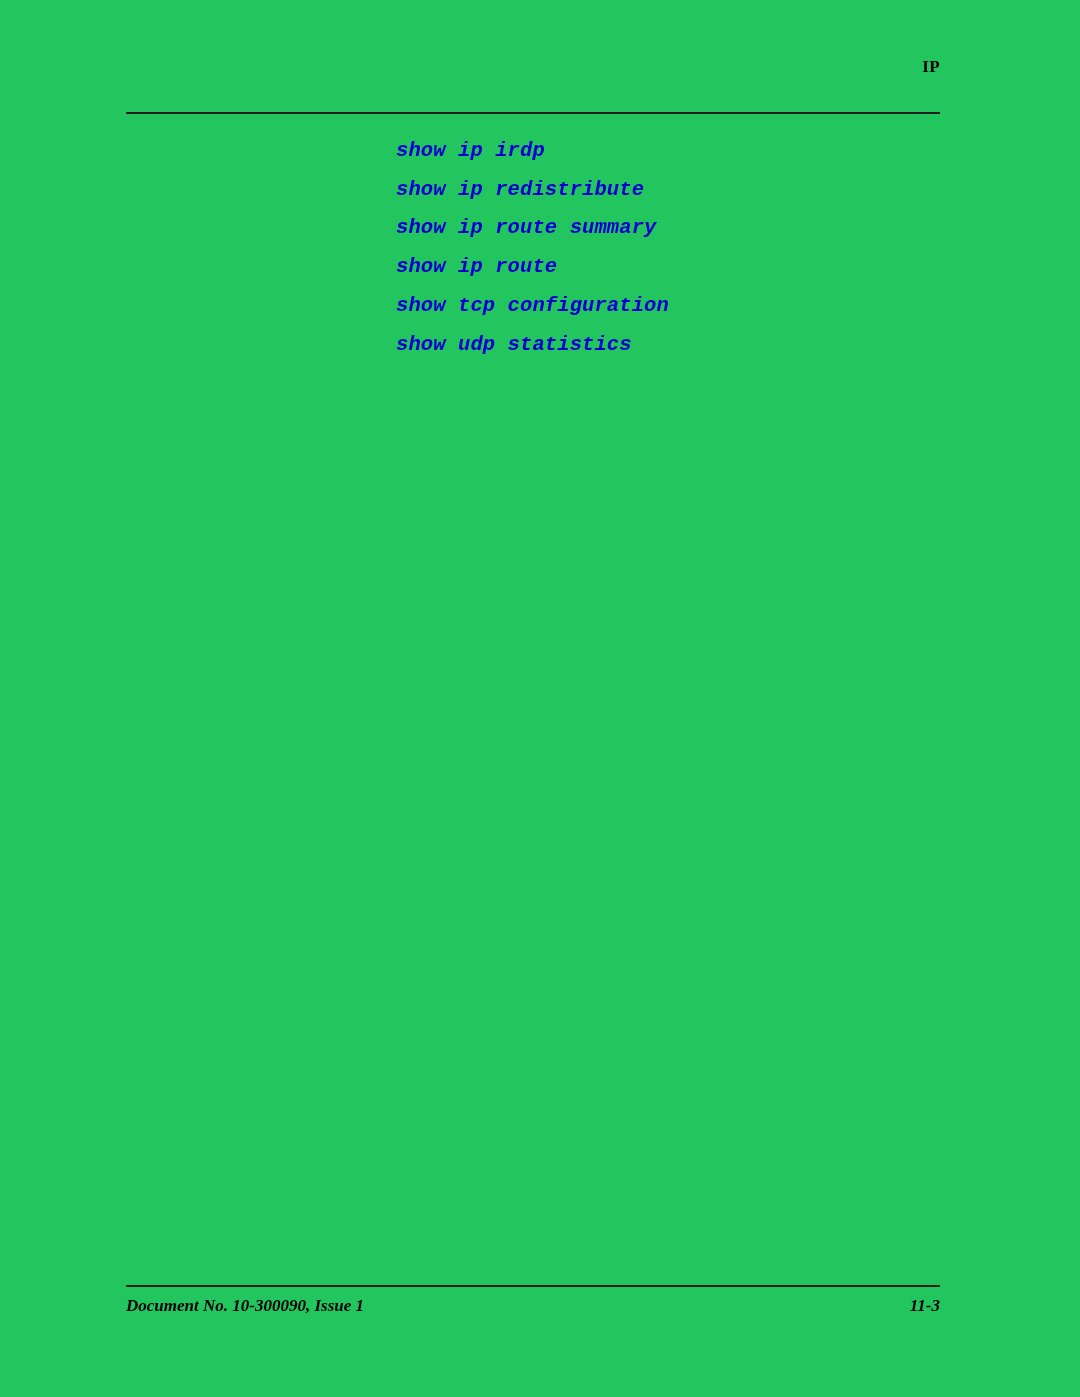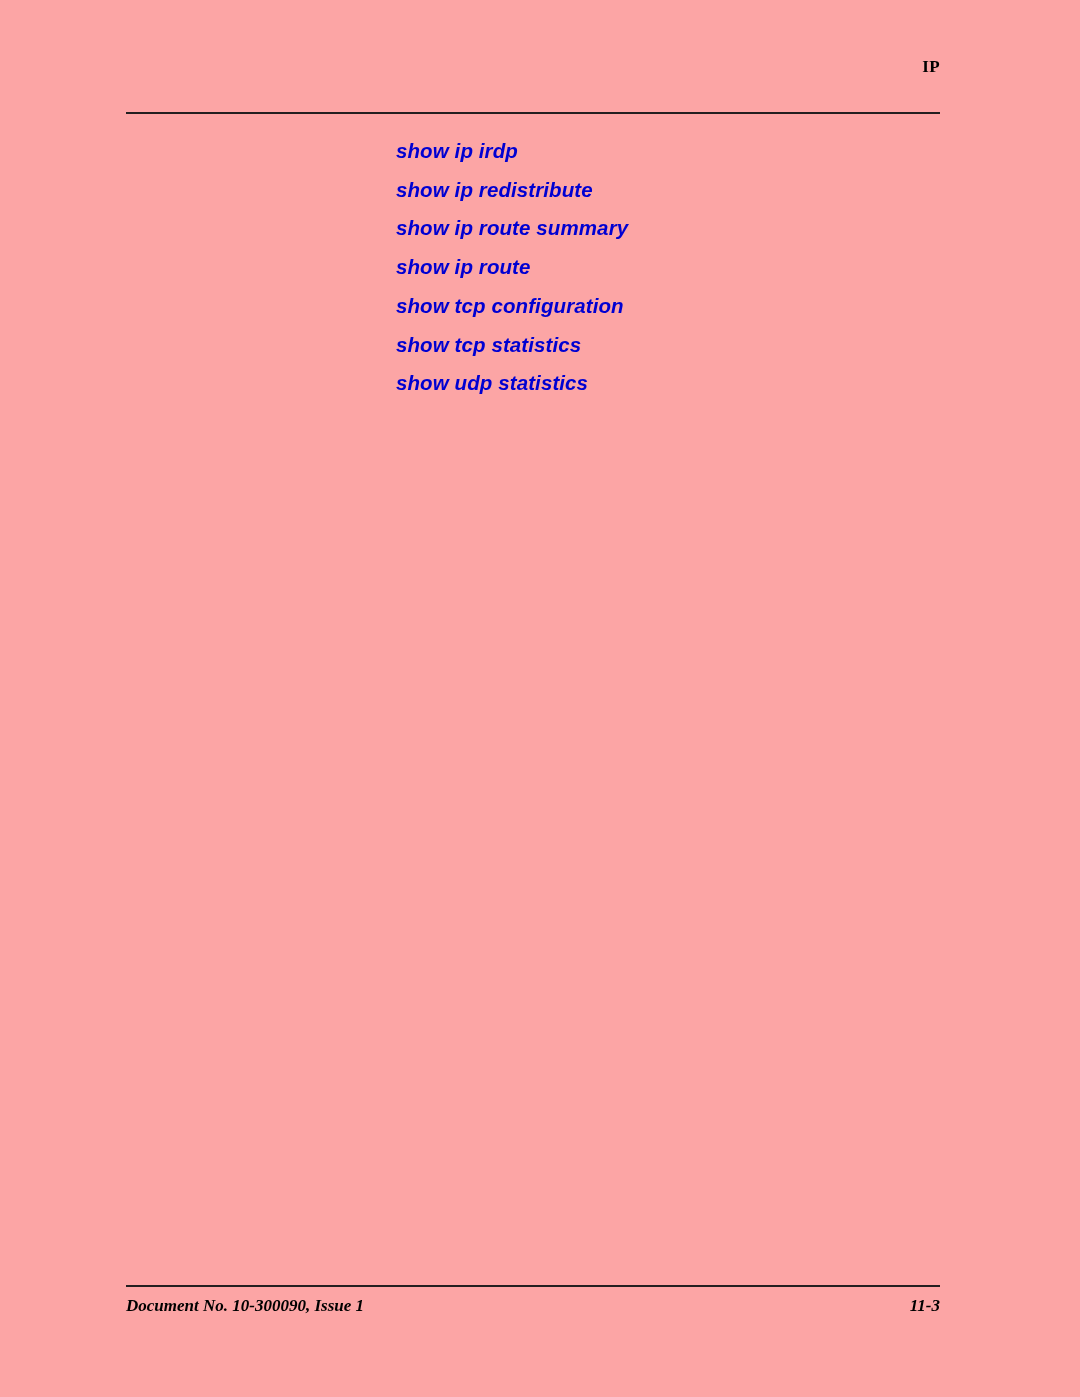--- a/index.html
+++ b/index.html
@@ -6,21 +6,21 @@
   html, body {
     margin: 0;
     padding: 0;
     background: #ffffff;
   }
 
   .page {
     position: relative;
     width: 1080px;
     height: 1397px;
-    background: #fca5a5;
+    background: #22c55e;
     overflow: hidden;
     font-family: "Liberation Serif", "DejaVu Serif", serif;
   }
 
   
   .page-header {
     position: absolute;
     left: 126px;
     top: 58px;
     width: 814px;
@@ -56,21 +56,21 @@
     width: 560px;
   }
 
   .command-list {
     list-style: none;
     margin: 0;
     padding: 0;
   }
 
   .command-item {
-    font-family: Liberation Sans, sans-serif;
+    font-family: Liberation Mono, monospace;
     font-weight: bold;
     font-style: italic;
     font-size: 20.5px;
     line-height: 38.7px;
     color: #0000d2;
     white-space: nowrap;
     letter-spacing: 0.1px;
   }
 
   
@@ -106,21 +106,20 @@
 
   <div class="rule rule-header"></div>
 
   <div class="content">
     <ul class="command-list">
       <li class="command-item">show ip irdp</li>
       <li class="command-item">show ip redistribute</li>
       <li class="command-item">show ip route summary</li>
       <li class="command-item">show ip route</li>
       <li class="command-item">show tcp configuration</li>
-      <li class="command-item">show tcp statistics</li>
       <li class="command-item">show udp statistics</li>
     </ul>
   </div>
 
   <div class="rule rule-footer"></div>
 
   <div class="page-footer">
     <span class="footer-doc">Document No. 10-300090, Issue 1</span>
     <span class="footer-page">11-3</span>
   </div>

